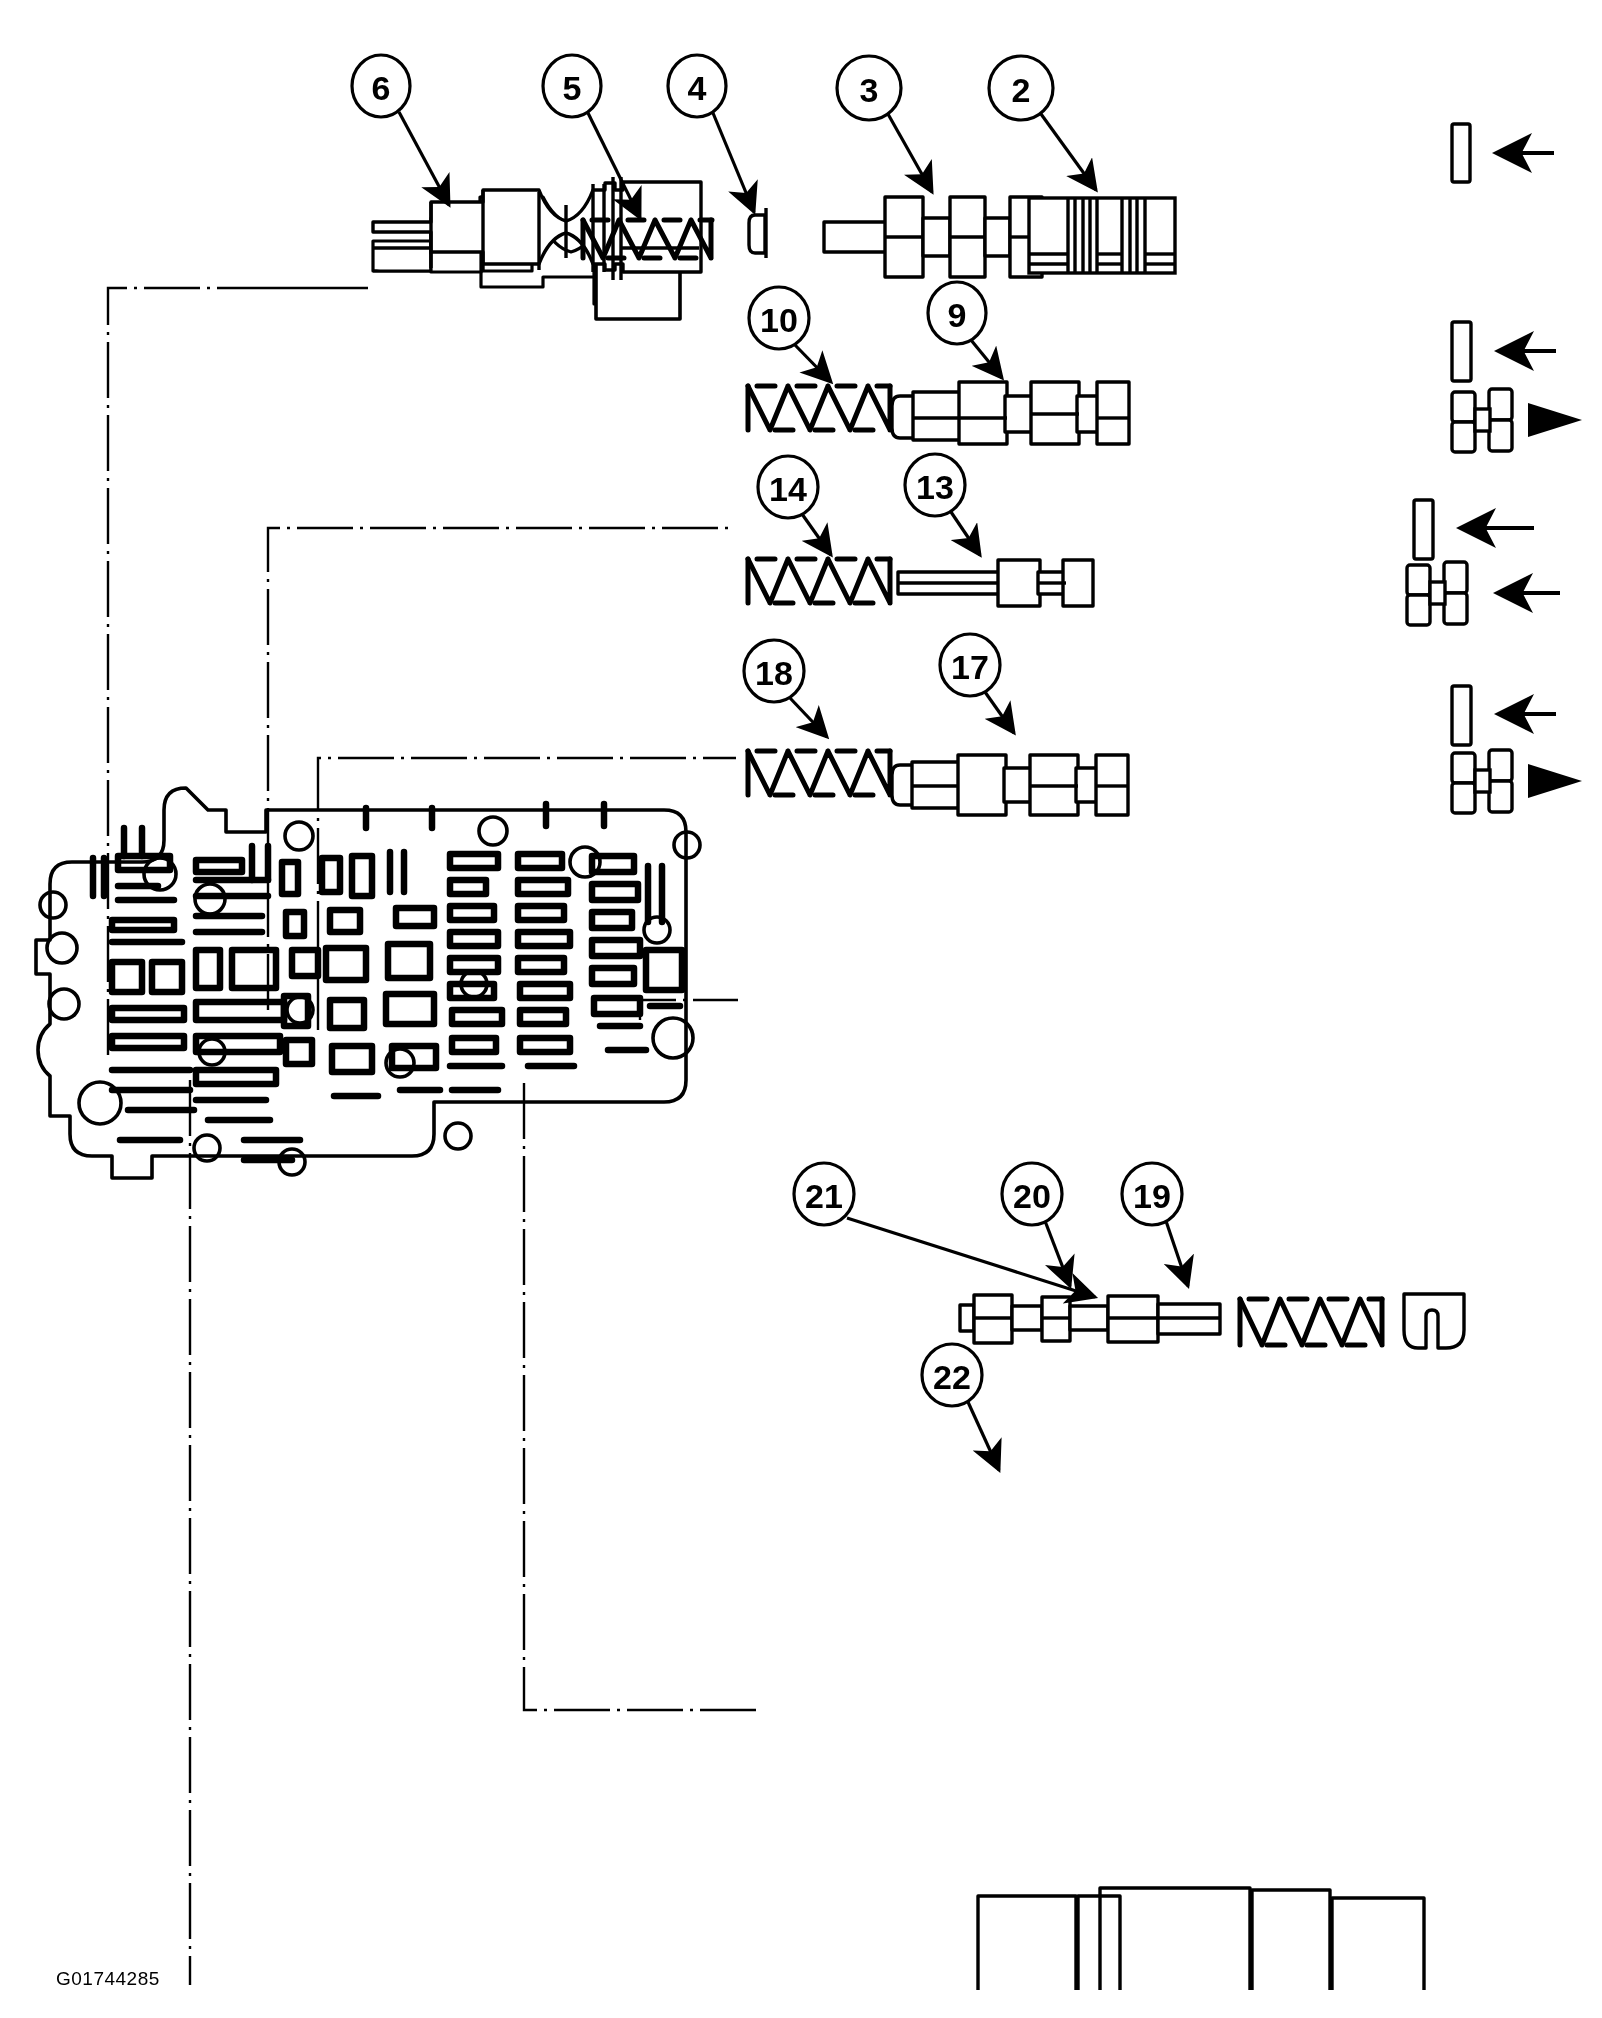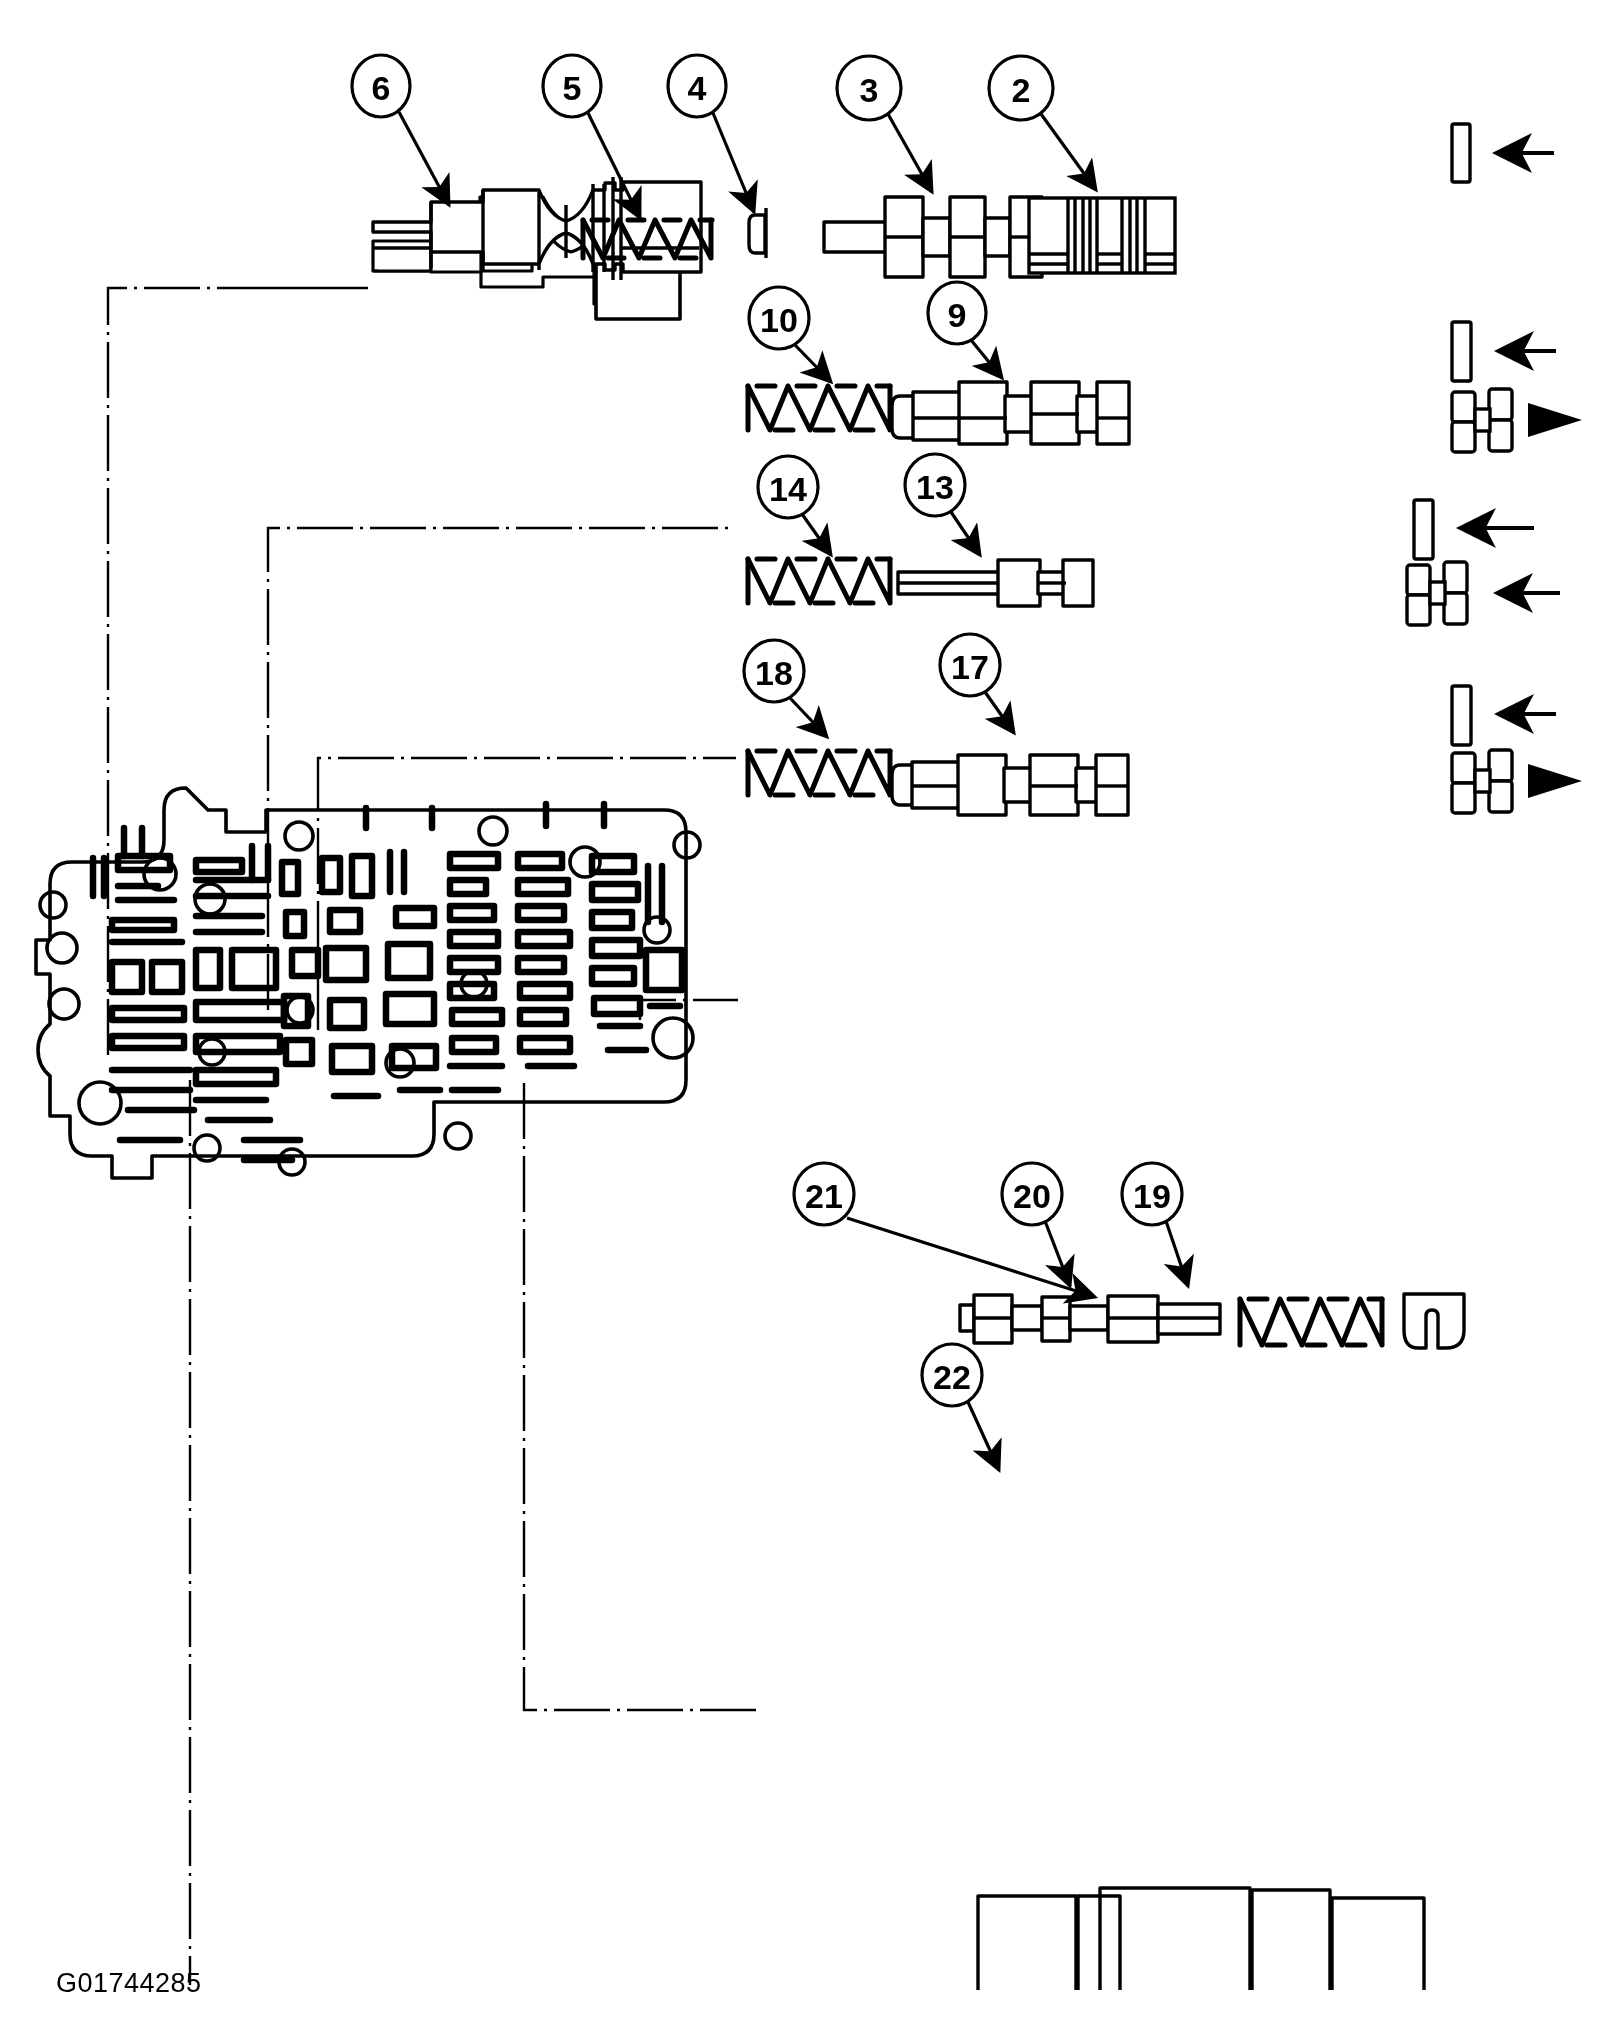--- a/index.html
+++ b/index.html
@@ -2,21 +2,21 @@
 <html><head>
 <meta charset="utf-8">
 <style>
   html,body{margin:0;padding:0;background:#ffffff;}
   body{width:1602px;height:2018px;position:relative;overflow:hidden;
        font-family:"Liberation Sans",sans-serif;color:#000;}
   #stage{position:absolute;left:0;top:0;width:1602px;height:2018px;}
   svg#diagram{position:absolute;left:0;top:0;width:1602px;height:2018px;display:block;}
   .cnum{font-family:"Liberation Sans",sans-serif;font-weight:bold;font-size:34px;
         text-anchor:middle;dominant-baseline:central;fill:#000;}
-  #figid{position:absolute;left:56px;top:1968px;font-size:27px;letter-spacing:.5px;
+  #figid{position:absolute;left:56px;top:1968px;font-size:19px;letter-spacing:.5px;
          font-family:"Liberation Sans",sans-serif;white-space:nowrap;}
 </style>
 </head>
 <body>
 
 <div id="stage">
 
 <svg id="diagram" viewBox="0 0 1602 2018">
   <defs>
     <marker id="arwSolid" markerWidth="10" markerHeight="10" refX="9" refY="5" orient="auto">

